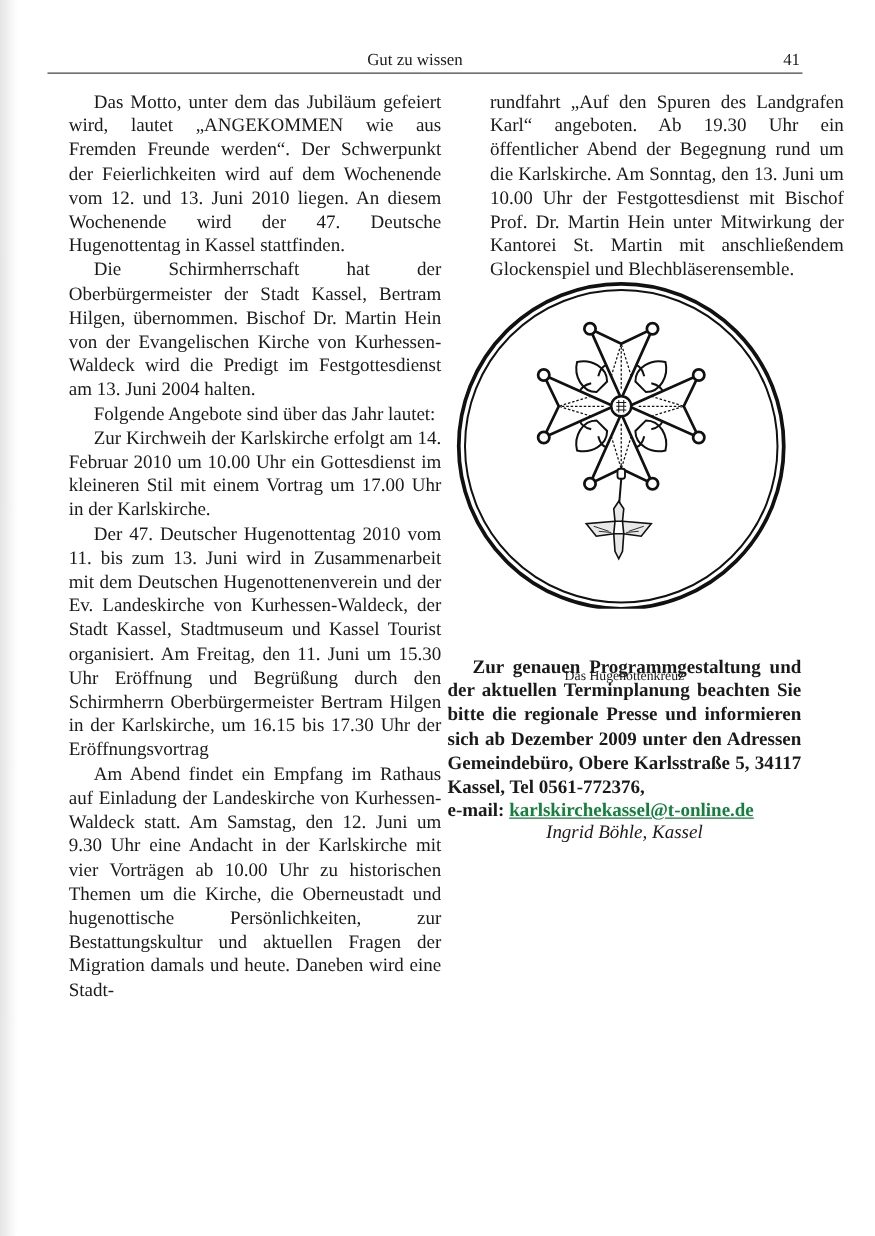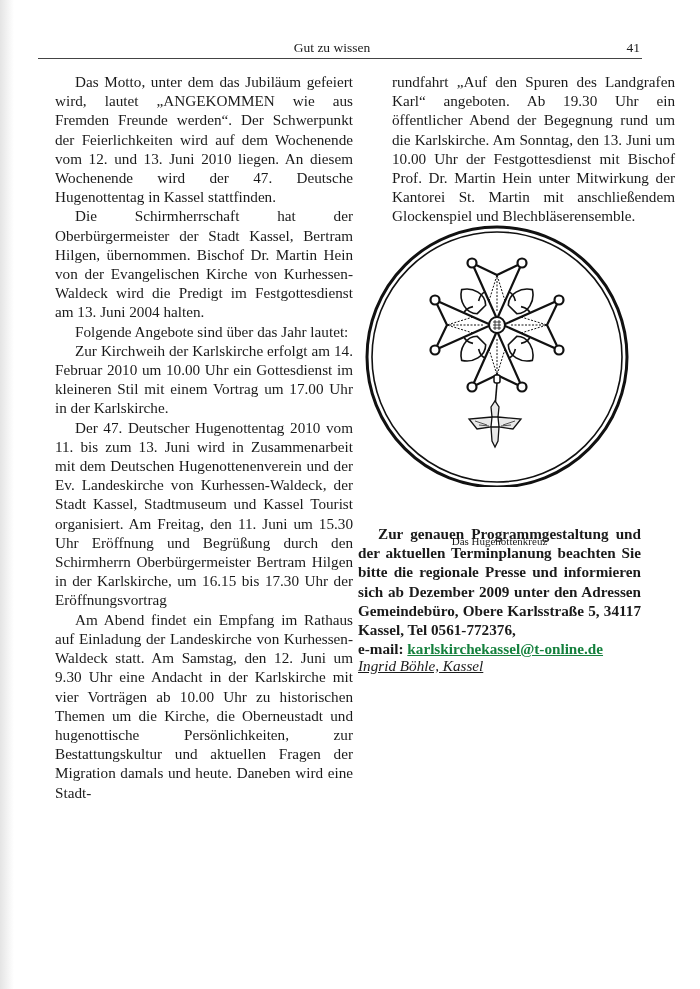--- a/index.html
+++ b/index.html
@@ -38,21 +38,21 @@
     position: absolute; left: 0; width: 283px; top: 262px;
     text-align: center; font-size: 11px; margin-top: 48px;
   }
   .contact { position: absolute; left: 358px; top: 524px; width: 283px;
     font-size: 15.2px; line-height: 19.2px; text-align: justify; }
   .contact p { margin: 0; text-indent: 20px; font-weight: bold; }
   .contact .email-line { text-indent: 0; }
   .contact a { color: #15803d; text-decoration: underline; }
   .signature {
     position: absolute; left: 358px; top: 657px; width: 283px;
-    text-align: left; font-style: italic; font-size: 15.2px; text-decoration: underline;
+    text-align: center; font-style: italic; font-size: 15.2px;
   }
 </style>
 </head>
 <body>
 
 <div class="scan-edge"></div>
 
 <div class="running-head">
   <span class="title">Gut zu wissen</span>
   <span class="page">41</span>

